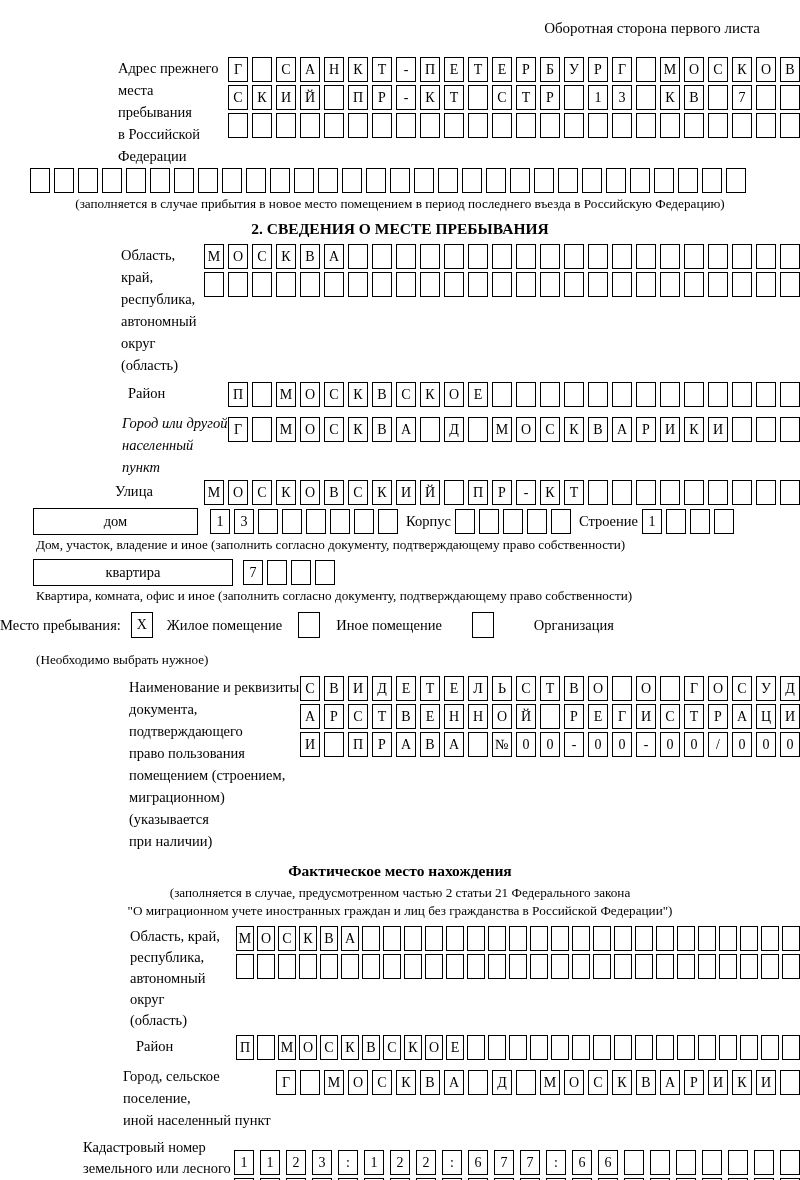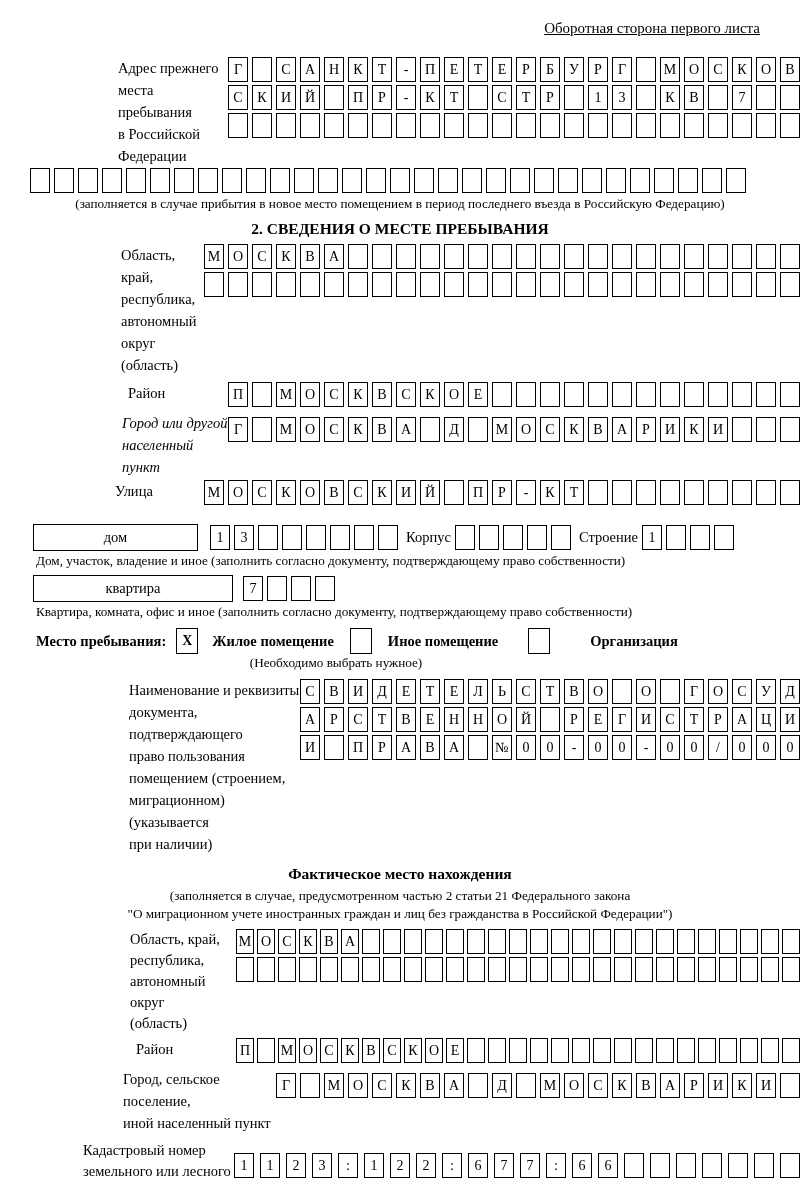--- a/index.html
+++ b/index.html
@@ -2,21 +2,21 @@
 <html><head>
 <meta charset="utf-8">
 <style>
   html,body { margin:0; padding:0; background:#fff; }
   .page {
     position:relative; width:800px; height:1180px; margin:0 auto;
     background:#ffffff; color:#000;
     font-family:"Liberation Serif", serif;
     overflow:hidden;
   }
-  .hdr-note { text-align:right; padding:20px 40px 0 0; font-size:15px;text-decoration:underline; }
+  .hdr-note { text-align:right; padding:20px 40px 0 0; font-size:15px; }
 
   .formrow { display:flex; align-items:flex-start;justify-content:flex-end; }
   .lblcol { font-size:14.5px; line-height:22px; flex:0 0 auto; padding-left:36px; box-sizing:border-box; }
   .rowscol { flex:0 0 auto; }
 
   .cellrow { display:flex; gap:4px; margin-bottom:3px; }
   .cellrow.tight { gap:3px; }
   .cellrow.wide  { gap:6px; }
   .cell {
     flex:0 0 auto; width:20px; height:25px; box-sizing:border-box;
@@ -47,37 +47,37 @@
 
   .blk-obl2 .lblcol { width:119px; }
   .blk-dist2 { margin-top:6px; }
   .blk-dist2 .lblcol { width:136px; }
   .blk-city2 { margin-top:2px; }
   .blk-city2 .lblcol { width:142px;font-style:italic; }
   .blk-city2 .rowscol { margin-top:5px; }
   .blk-street { margin-top:2px; }
   .blk-street .lblcol { width:125px; }
 
-  .row-house { margin-left:33px; margin-top:16px; display:flex; align-items:center; }
+  .row-house { margin-left:33px; margin-top:0; display:flex; align-items:center; }
   .nb-dom { width:165px; }
   .house-cells { margin-left:12px; }
   .inline-lab { font-size:14.5px; margin:0 4px 0 8px;text-align:center; }
   .cap-left { margin-left:36px; margin-top:2px; }
   .row-kv { margin-left:33px; margin-top:6px; display:flex; align-items:center; }
   .nb-kv { width:200px; }
   .kv-cells { margin-left:10px; }
 
-  .row-mesto { margin-left:36px; margin-top:8px; display:flex; align-items:center; font-size:14.5px;font-weight:bold; }
+  .row-mesto { margin-top:8px; display:flex; align-items:center; font-size:14.5px; }
   .row-mesto .cb { margin-left:10px; }
   .row-mesto .opt { margin-left:14px; }
   .row-mesto .cb2 { margin-left:16px; }
   .row-mesto .opt2 { margin-left:16px; }
   .row-mesto .cb3 { margin-left:30px; }
   .row-mesto .opt3 { margin-left:40px; }
-  .note-choose { width:600px; margin-left:36px; margin-top:1px; text-align:center; }
+  .note-choose { width:600px; margin-left:36px; margin-top:14px; text-align:left; }
 
   .blk-doc { margin-top:8px; }
   .blk-doc .lblcol { width:207px; }
 
   .t-fact { margin-top:10px; }
   .cap-fact { margin-top:4px; line-height:18px; }
 
   .blk-oblF { margin-top:6px; }
   .blk-oblF .lblcol { width:142px; line-height:21px; }
   .blk-distF { margin-top:4px; }

